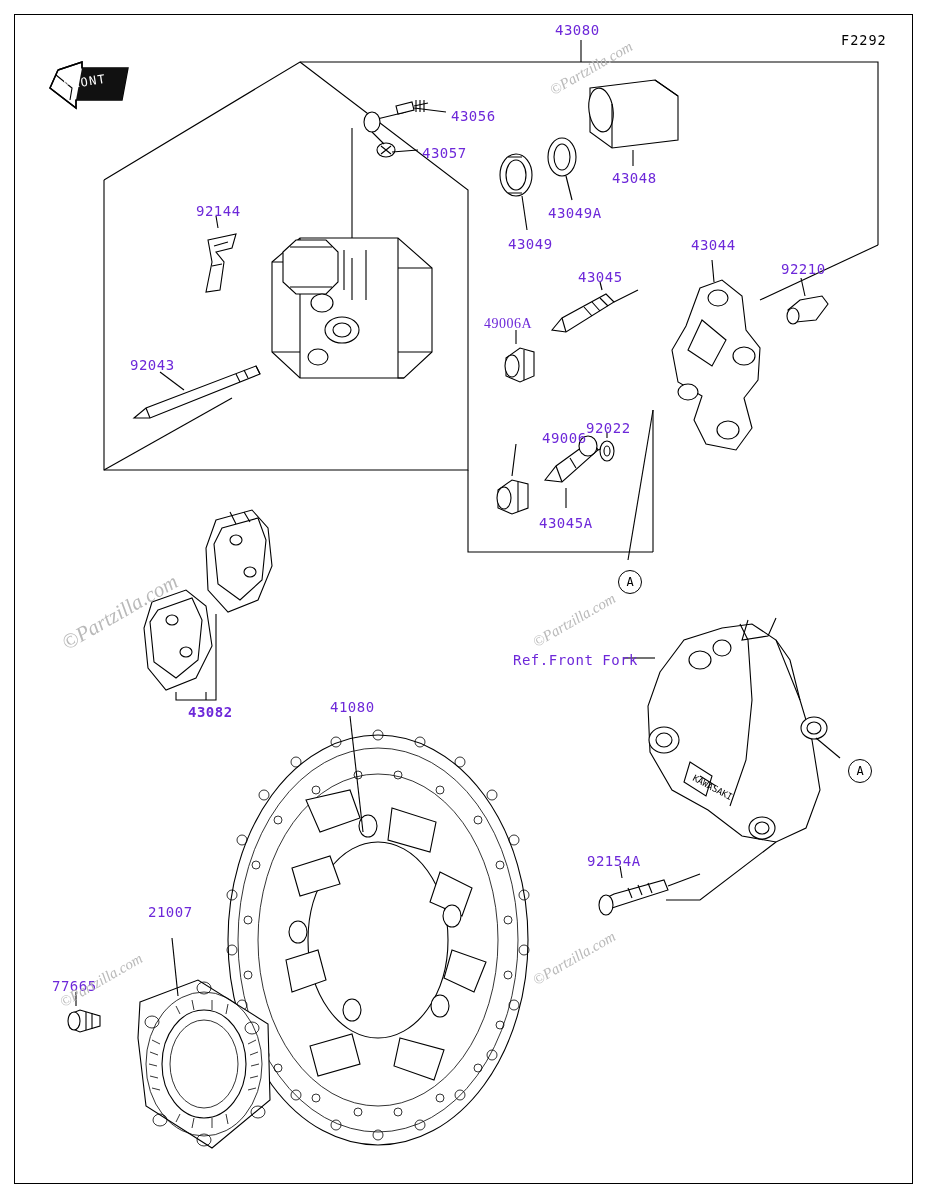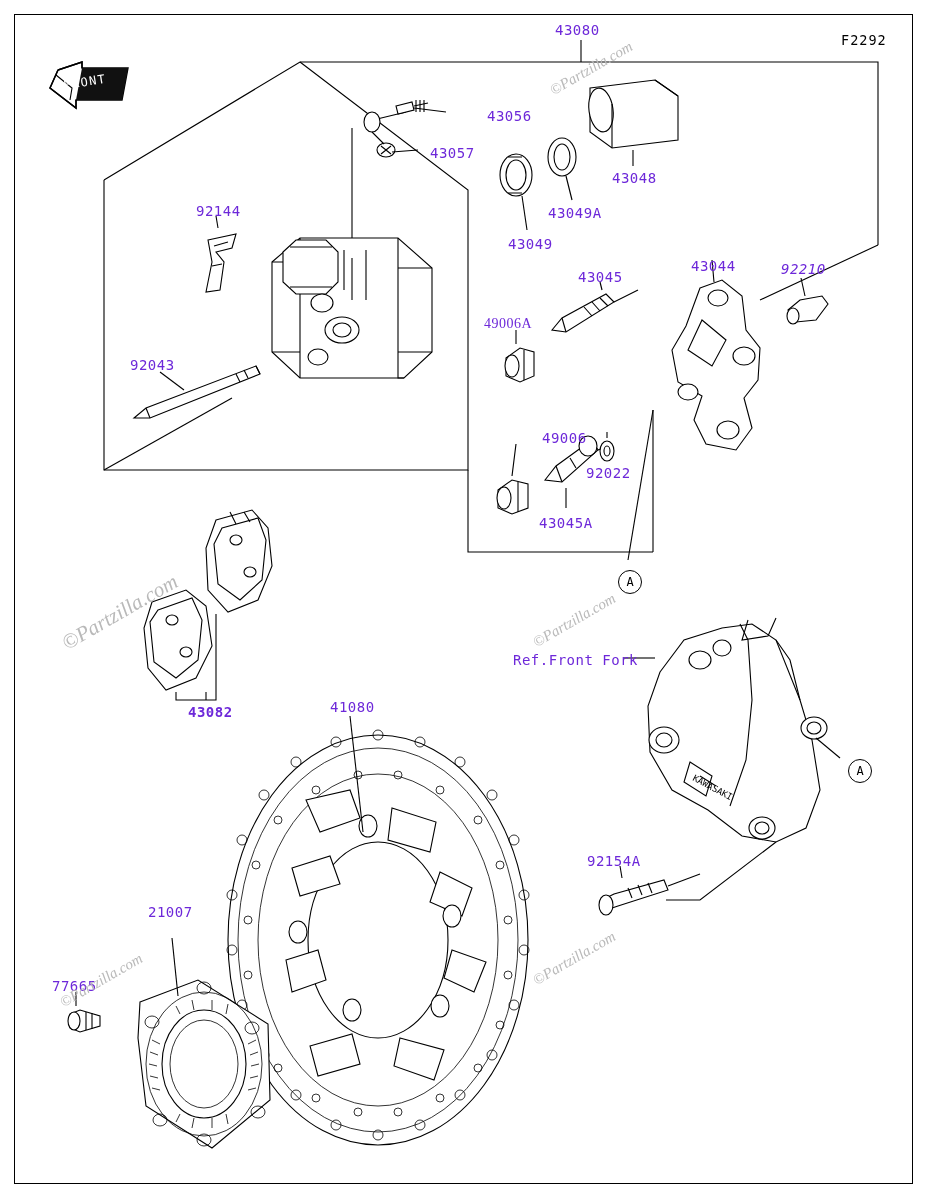--- a/index.html
+++ b/index.html
@@ -380,32 +380,32 @@
       <path class="ln" d="M628,888 L632,898 M638,885 L642,895 M648,883 L652,893"></path>
       <path class="ln" d="M668,886 L700,874"></path>
     </g>
     <line class="ln" x1="622" y1="878" x2="620" y2="866"></line>
 
   </svg>
 
   <div class="front-text">FRONT</div>
 
   <div class="lbl" style="left:555px; top:22px;">43080</div>
-  <div class="lbl" style="left:451px; top:108px;margin-left:36px;">43056</div>
-  <div class="lbl" style="left:422px; top:145px;margin-left:8px;">43057</div>
+  <div class="lbl" style="left:451px; top:108px;">43056</div>
+  <div class="lbl" style="left:422px; top:145px;">43057</div>
   <div class="lbl" style="left:612px; top:170px;">43048</div>
   <div class="lbl" style="left:548px; top:205px;">43049A</div>
   <div class="lbl" style="left:508px; top:236px;">43049</div>
   <div class="lbl" style="left:196px; top:203px;">92144</div>
   <div class="lbl" style="left:578px; top:269px;">43045</div>
-  <div class="lbl" style="left:691px; top:258px;">43044</div>
-  <div class="lbl" style="left:781px; top:261px;font-style:italic;">92210</div>
+  <div class="lbl" style="left:691px; top:237px;">43044</div>
+  <div class="lbl" style="left:781px; top:261px;">92210</div>
   <div class="lbl" style="left:484px; top:316px;font-family:Liberation Serif, serif;">49006A</div>
   <div class="lbl" style="left:130px; top:357px;text-align:center;">92043</div>
-  <div class="lbl" style="left:586px; top:420px;margin-top:45px;">92022</div>
+  <div class="lbl" style="left:586px; top:420px;">92022</div>
   <div class="lbl" style="left:522px; top:430px;margin-left:20px;">49006</div>
   <div class="lbl" style="left:539px; top:515px;">43045A</div>
   <div class="lbl" style="left:188px; top:704px;font-weight:bold;">43082</div>
   <div class="lbl" style="left:330px; top:699px;">41080</div>
   <div class="lbl" style="left:513px; top:652px;">Ref.Front Fork</div>
   <div class="lbl" style="left:587px; top:853px;">92154A</div>
   <div class="lbl" style="left:148px; top:904px;">21007</div>
   <div class="lbl" style="left:52px; top:978px;">77665</div>
 
   <div class="circ" style="left:618px; top:570px;">A</div>

